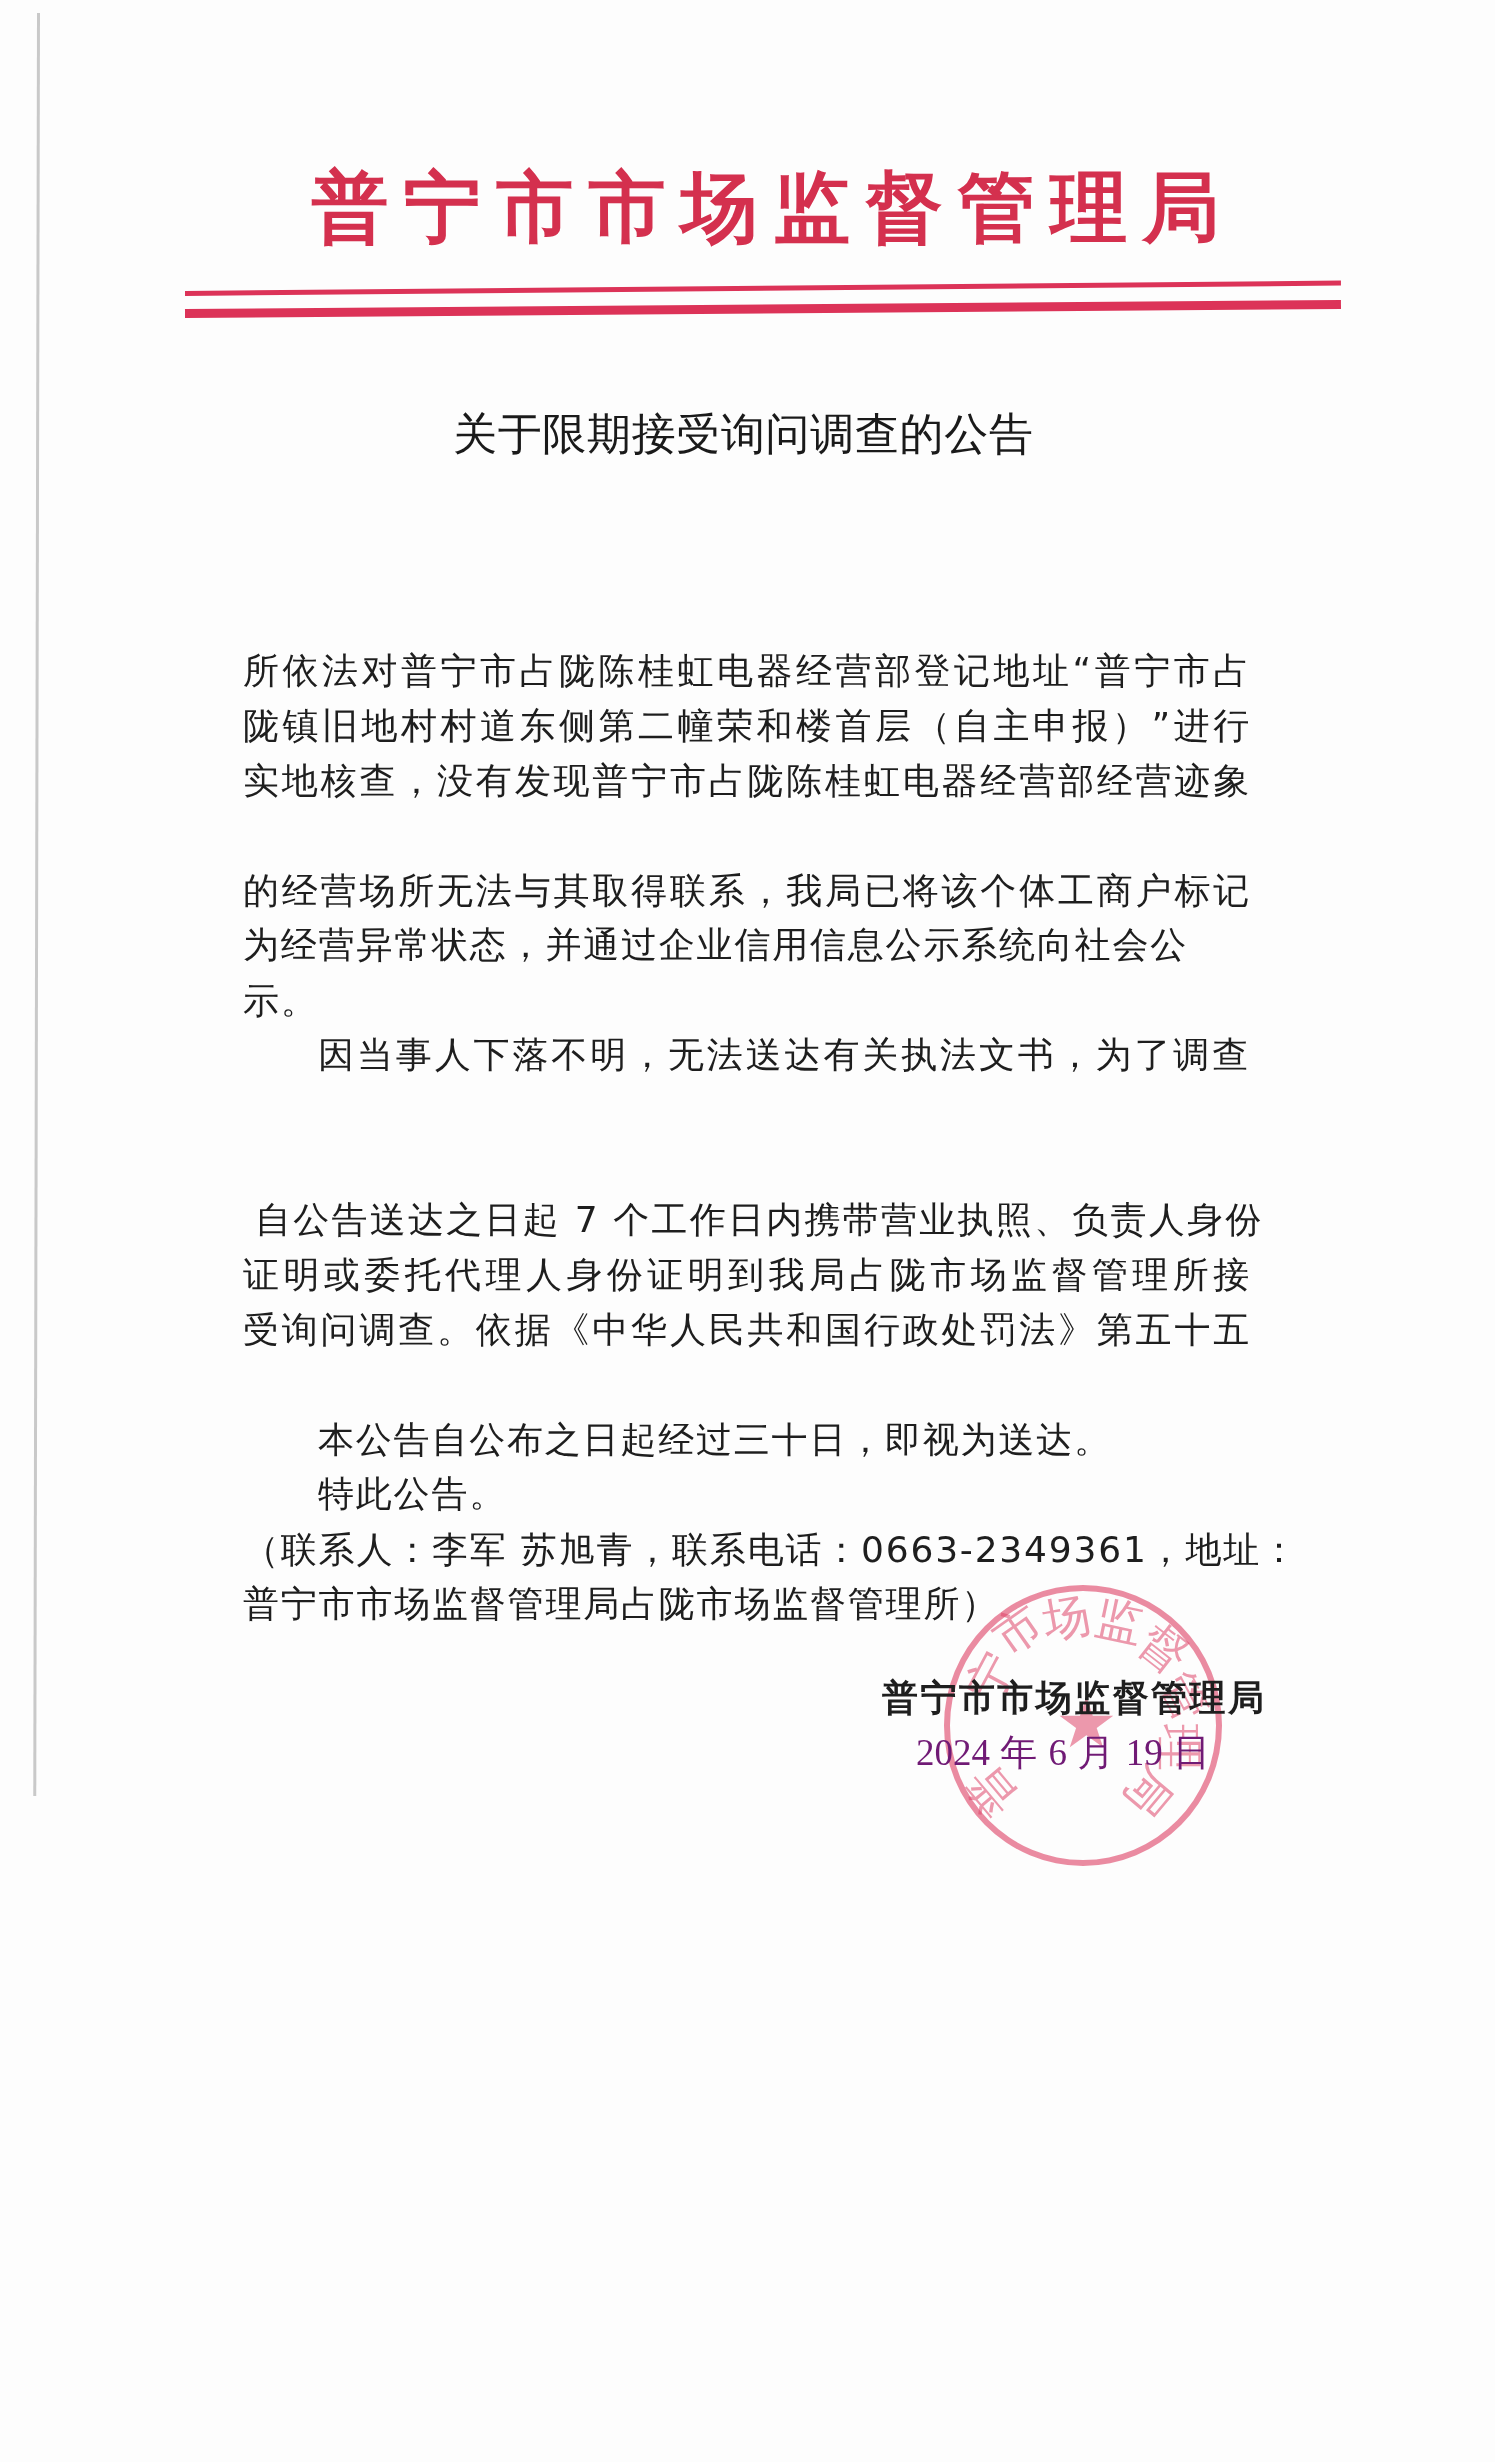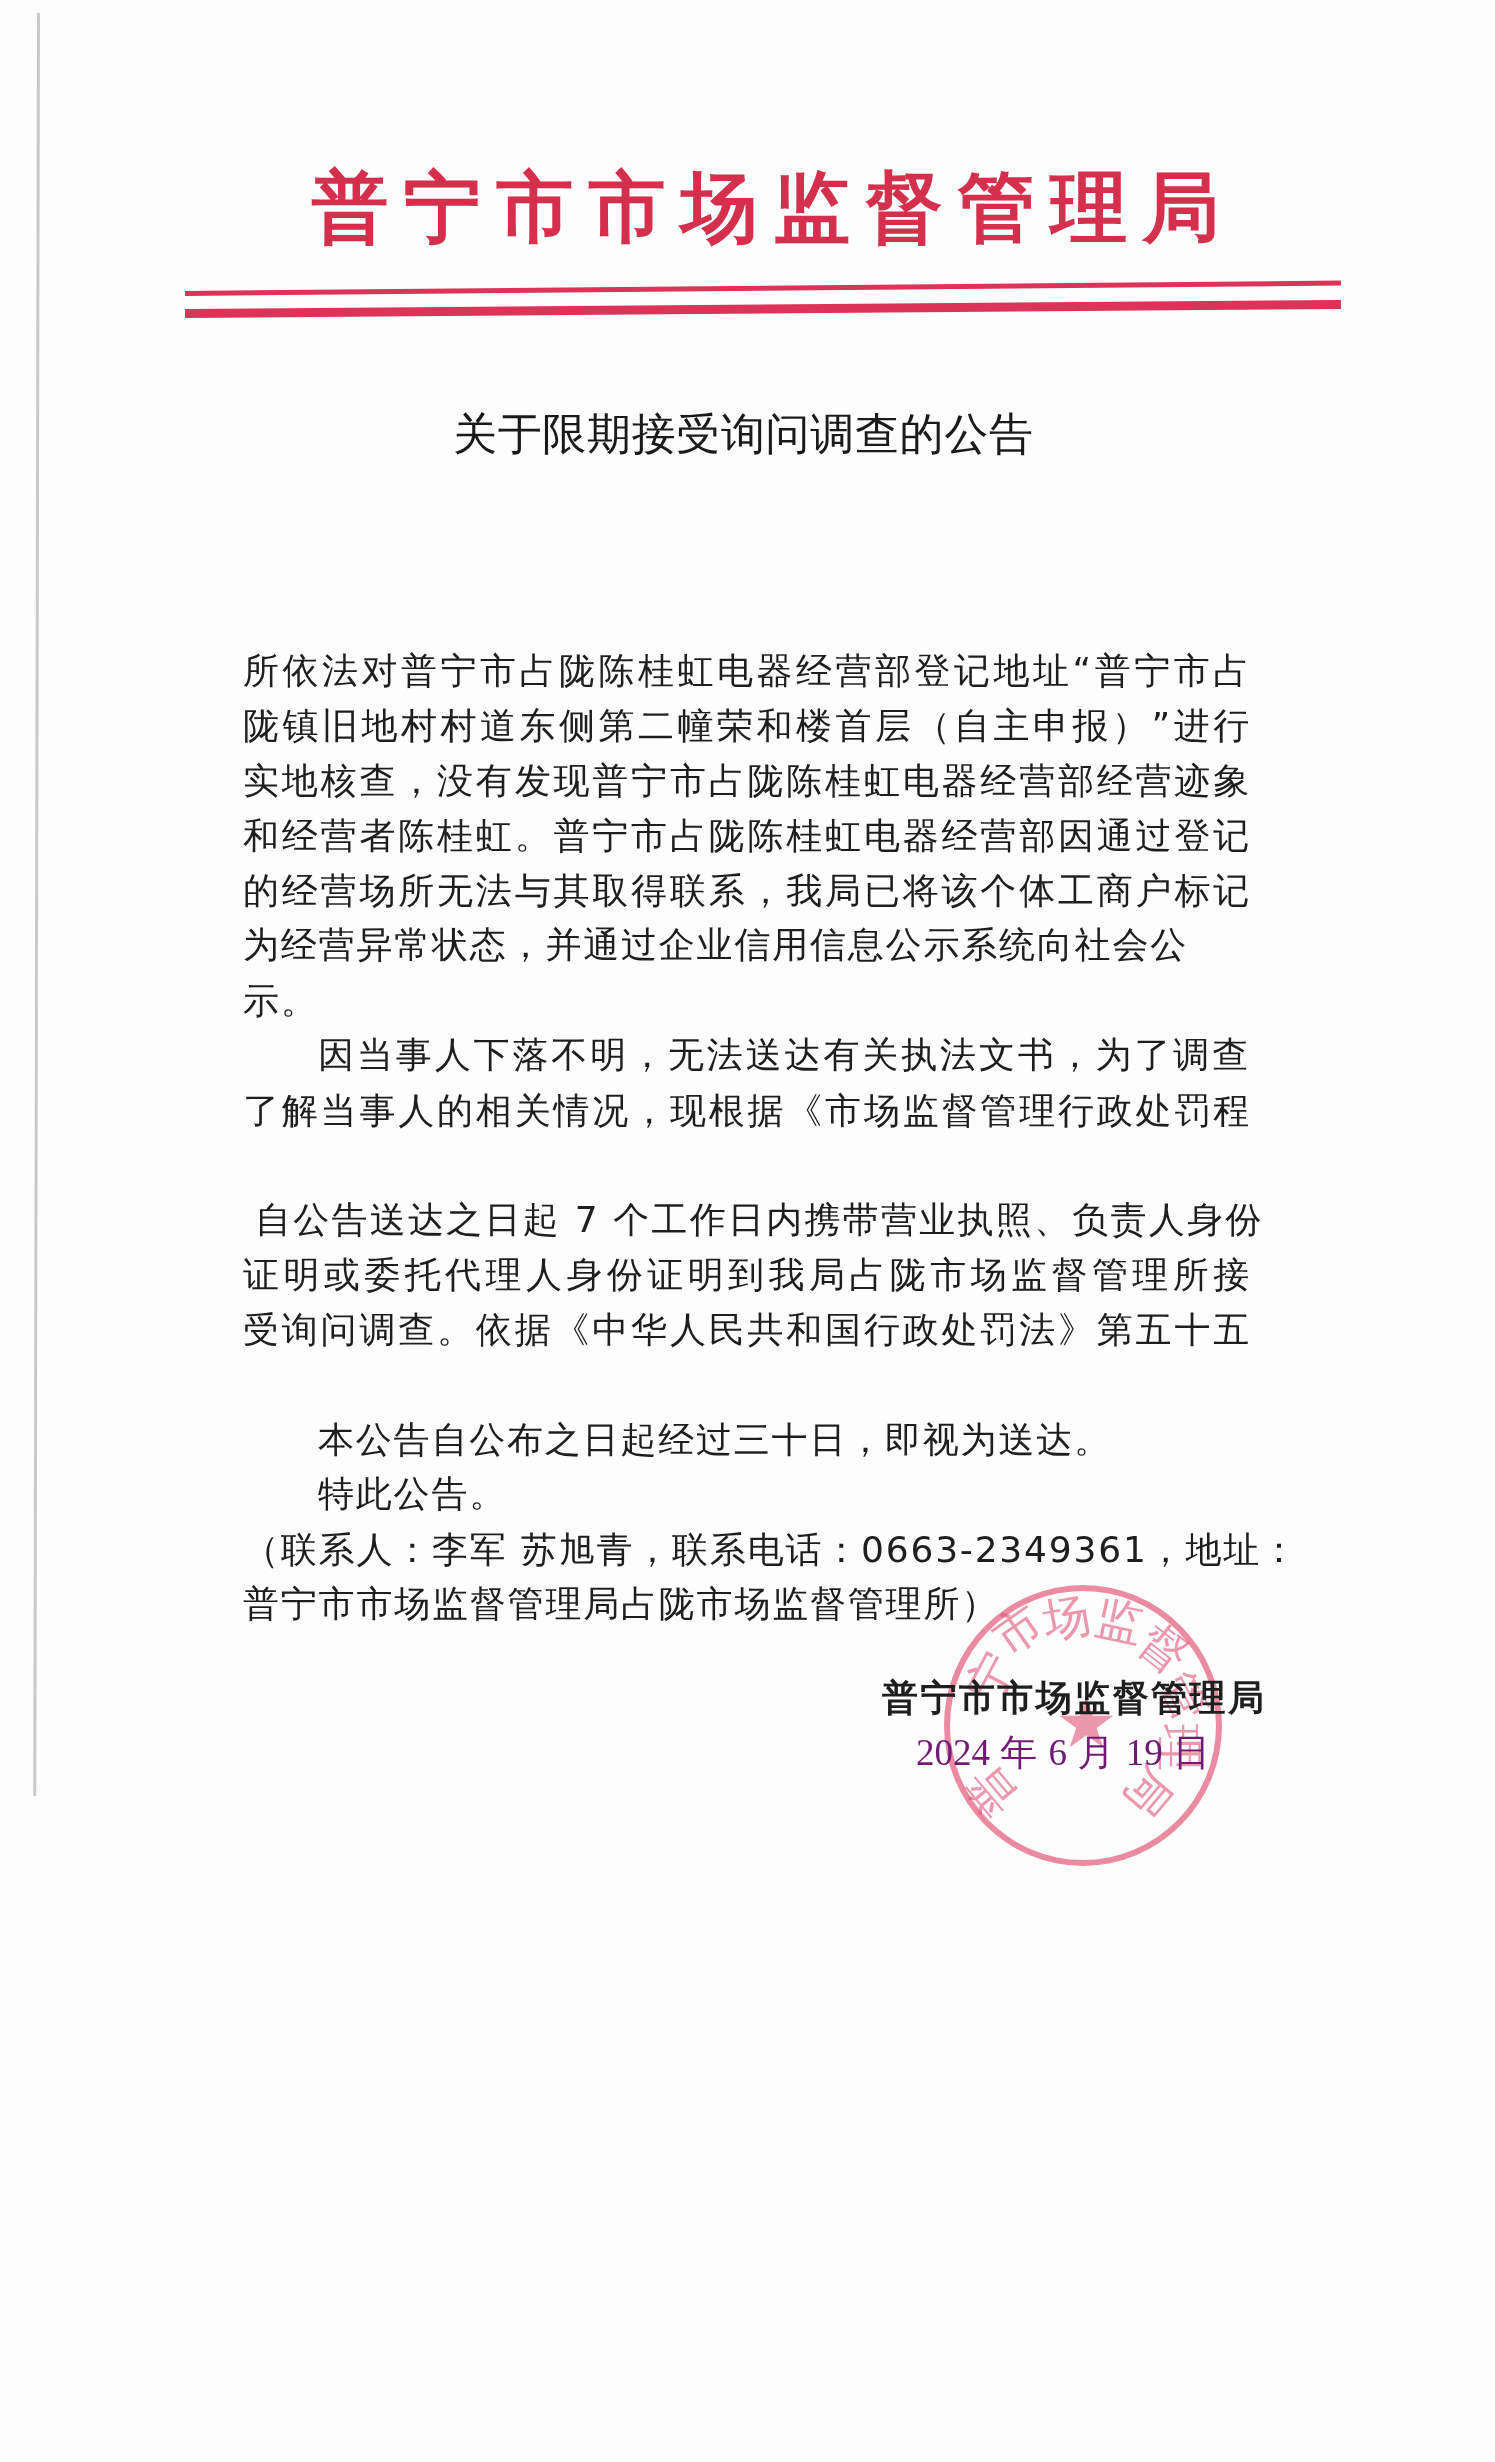--- a/index.html
+++ b/index.html
@@ -190,26 +190,24 @@
   <div class="seal-char" style="left:1141px;top:1625px;transform:rotate(38deg);">督</div>
   <div class="seal-char" style="left:1161px;top:1673px;transform:rotate(62deg);">管</div>
   <div class="seal-char" style="left:1156px;top:1724px;transform:rotate(90deg);">理</div>
   <div class="seal-char" style="left:1126px;top:1768px;transform:rotate(130deg);">局</div>
   <div class="seal-char" style="left:967px;top:1768px;transform:rotate(-130deg);">普</div>
   <div class="seal-star">★</div>
 
   <div class="line full" style="top:649px;">所依法对普宁市占陇陈桂虹电器经营部登记地址“普宁市占</div>
   <div class="line full" style="top:704px;">陇镇旧地村村道东侧第二幢荣和楼首层（自主申报）”进行</div>
   <div class="line full" style="top:759px;">实地核查，没有发现普宁市占陇陈桂虹电器经营部经营迹象</div>
-  <div class="line full" style="top:814px;">和经营者陈桂虹。普宁市占陇陈桂虹电器经营部因通过登记</div>
   <div class="line" style="top:923px;">为经营异常状态，并通过企业信用信息公示系统向社会公</div>
   <div class="line full" style="top:869px;">的经营场所无法与其取得联系，我局已将该个体工商户标记</div>
   <div class="line" style="top:979px;">示。</div>
   <div class="line indent full" style="top:1033px;">因当事人下落不明，无法送达有关执法文书，为了调查</div>
-  <div class="line full" style="top:1089px;">了解当事人的相关情况，现根据《市场监督管理行政处罚程</div>
   <div class="line full" style="top:1198px;margin-left:12px;">自公告送达之日起 7 个工作日内携带营业执照、负责人身份</div>
   <div class="line full" style="top:1253px;">证明或委托代理人身份证明到我局占陇市场监督管理所接</div>
   <div class="line full" style="top:1308px;">受询问调查。依据《中华人民共和国行政处罚法》第五十五</div>
   <div class="line indent" style="top:1418px;">本公告自公布之日起经过三十日，即视为送达。</div>
   <div class="line indent" style="top:1472px;">特此公告。</div>
 
   <div class="line full" style="top:1528px;">（联系人：李军 苏旭青，联系电话：0663-2349361，地址：</div>
   <div class="line" style="top:1582px;">普宁市市场监督管理局占陇市场监督管理所）</div>
 
   <div class="sig-org">普宁市市场监督管理局</div>

